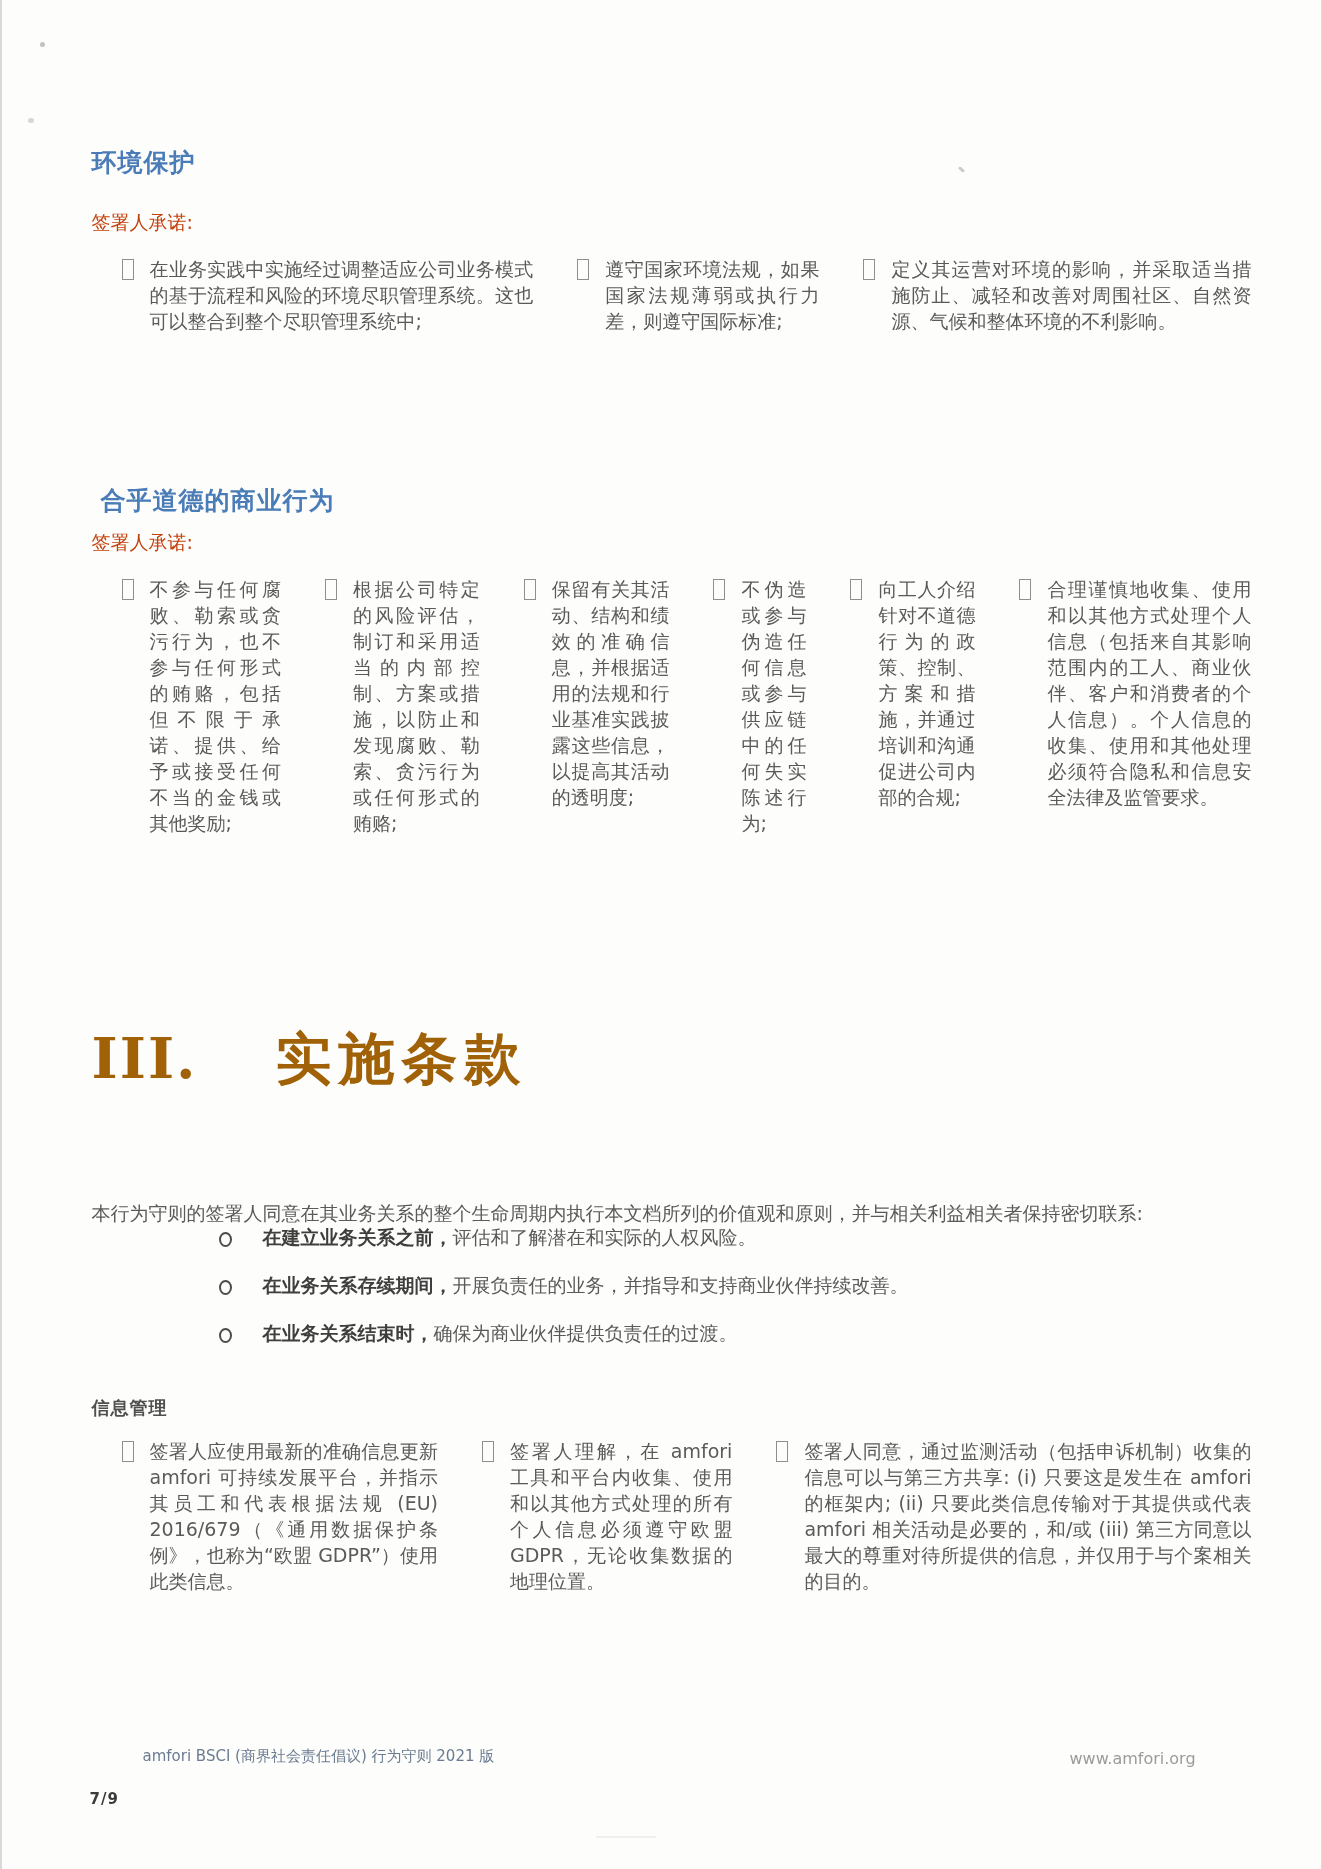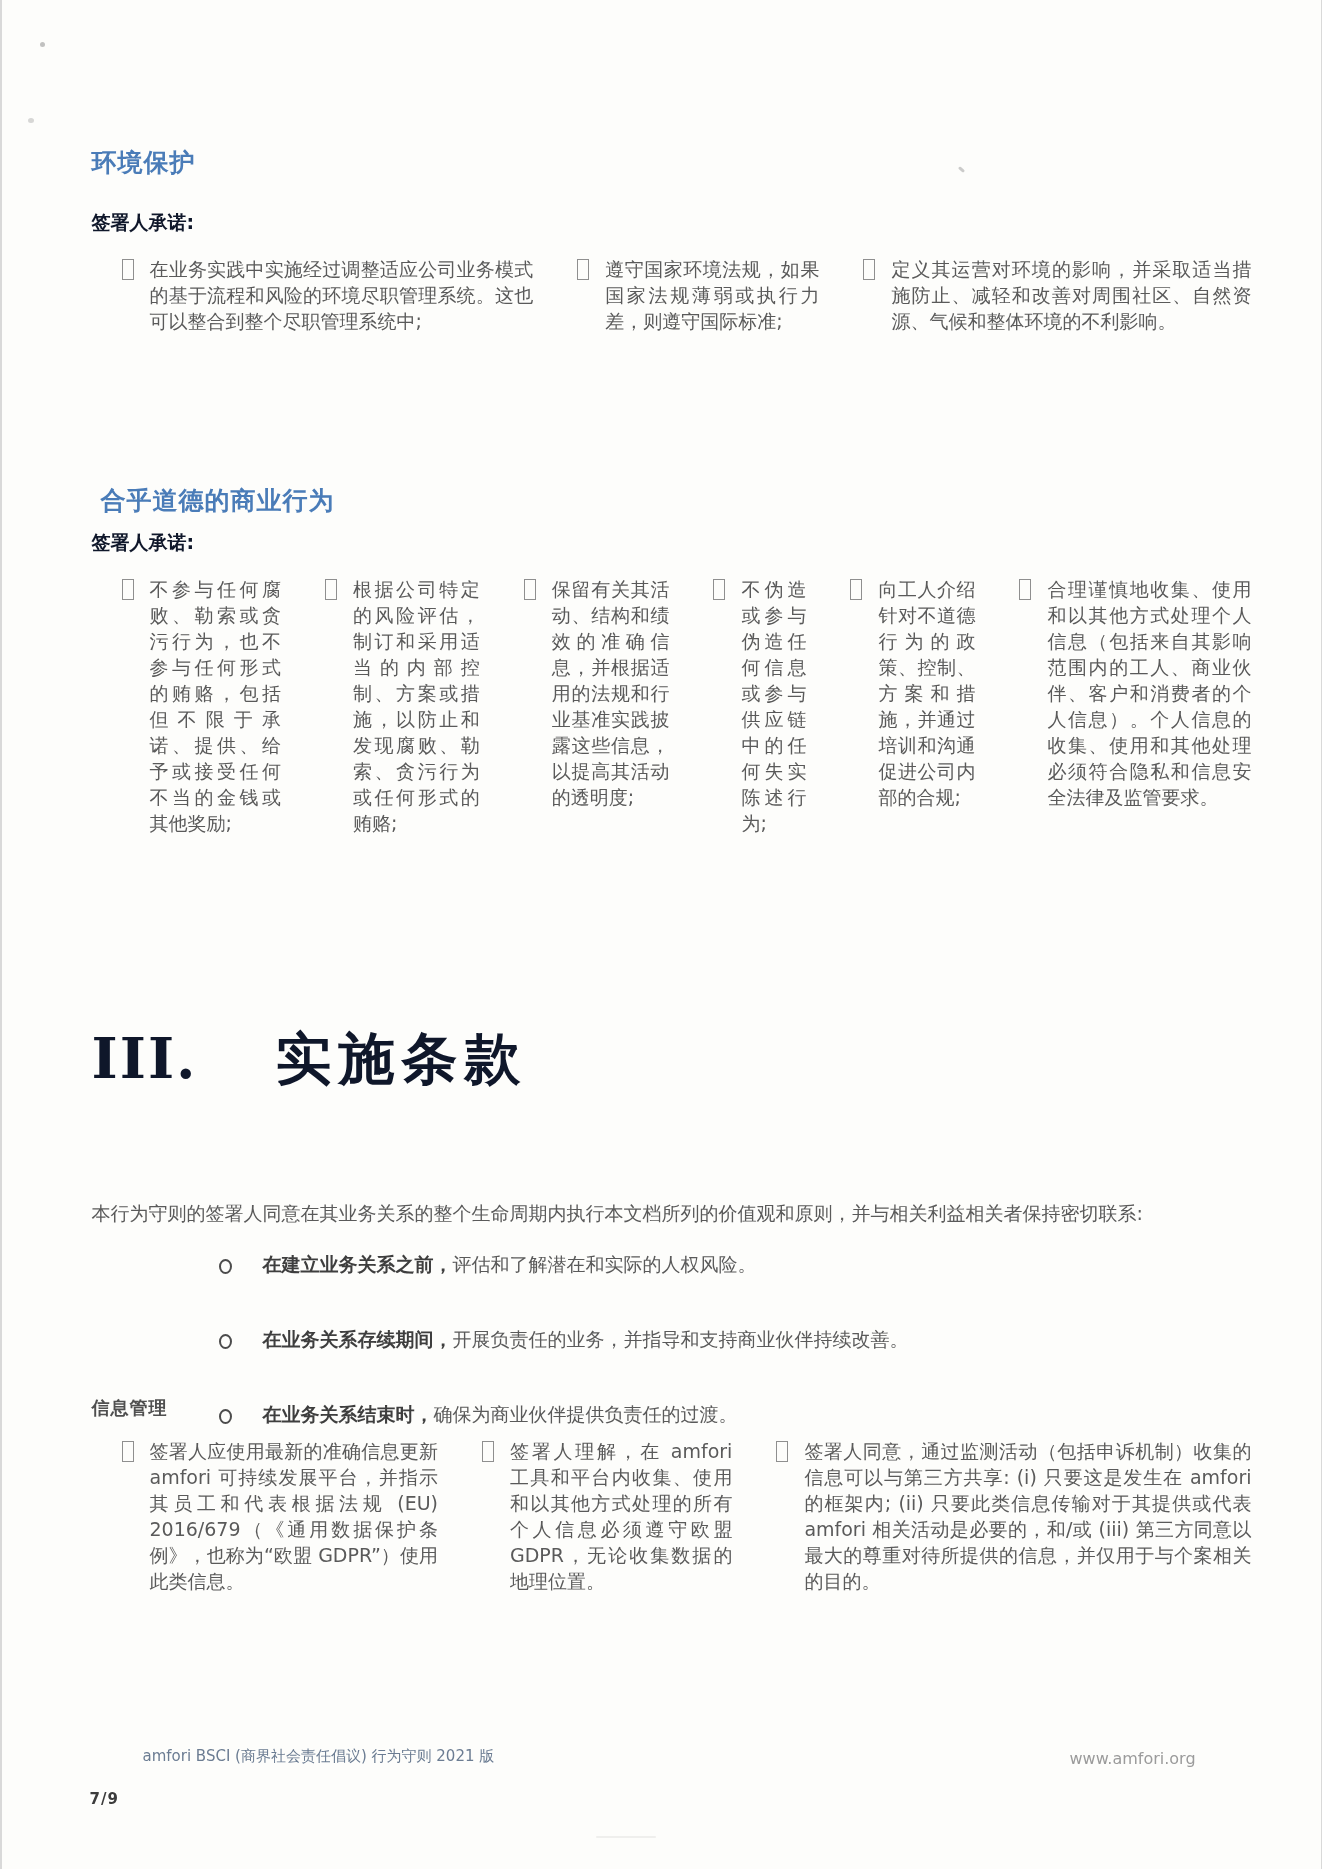--- a/index.html
+++ b/index.html
@@ -12,21 +12,21 @@
     color:#585858;
     overflow:hidden;
   }
   
   .sec-heading{
     position:absolute;left:90px;
     font-family:"DejaVu Serif",serif;
     font-weight:bold;font-size:25px;
     color:#4a7cb8;letter-spacing:1px;
   }
-  .intro{position:absolute;left:90px;font-size:19px;color:#0f172a;font-weight:bold;}
+  .intro{position:absolute;left:90px;font-size:19px;color:#c2410c;}
   
   .blist{
     position:absolute;left:98px;width:1152px;
     display:flex;flex-direction:row;gap:22px;
   }
   .bullet{
     position:relative;padding-left:50px;
     font-size:19px;line-height:26px;
     text-align:justify;color:#5a5a5a;
   }
@@ -34,34 +34,34 @@
     position:absolute;left:22px;top:3px;
     width:10px;height:19px;
     border:1.5px solid #8f8f8f;
     background:transparent;
   }
   
   .big-head{
     position:absolute;left:90px;top:1022px;
     font-family:"DejaVu Serif",serif;
     font-weight:bold;font-size:56px;
-    color:#0f172a;white-space:nowrap;
+    color:#a16207;white-space:nowrap;
   }
   .big-head .num{letter-spacing:2px;}
   .big-head .ttl{margin-left:78px;letter-spacing:7px;}
   .para{
     position:absolute;left:90px;top:1200px;width:1152px;
     font-size:19px;line-height:27px;text-align:justify;color:#5a5a5a;
   }
   
   .olist{
     position:absolute;left:215px;top:1224px;width:930px;
     display:flex;flex-direction:column;gap:21px;
   }
-  .oitem{position:relative;padding-left:46px;font-size:19px;line-height:27px;color:#5a5a5a;margin-top:27px;}
+  .oitem{position:relative;padding-left:46px;font-size:19px;line-height:27px;color:#5a5a5a;}
   .ocircle{
     position:absolute;left:2px;top:8px;
     width:9px;height:11px;
     border:2px solid #4c4c4c;border-radius:50%;
   }
   .oitem .lead{font-weight:bold;color:#3e3e3e;}
   .sub-head{position:absolute;left:90px;top:1396px;font-weight:bold;font-size:18px;color:#4f4f4f;letter-spacing:1px;}
   
   .footer-page{position:absolute;left:88px;top:1746px;font-weight:bold;font-size:15px;color:#3c3c3c;letter-spacing:1px;margin-top:44px;}
   .footer-title{position:absolute;left:141px;top:1747px;font-size:15px;color:#6b7c92;}

